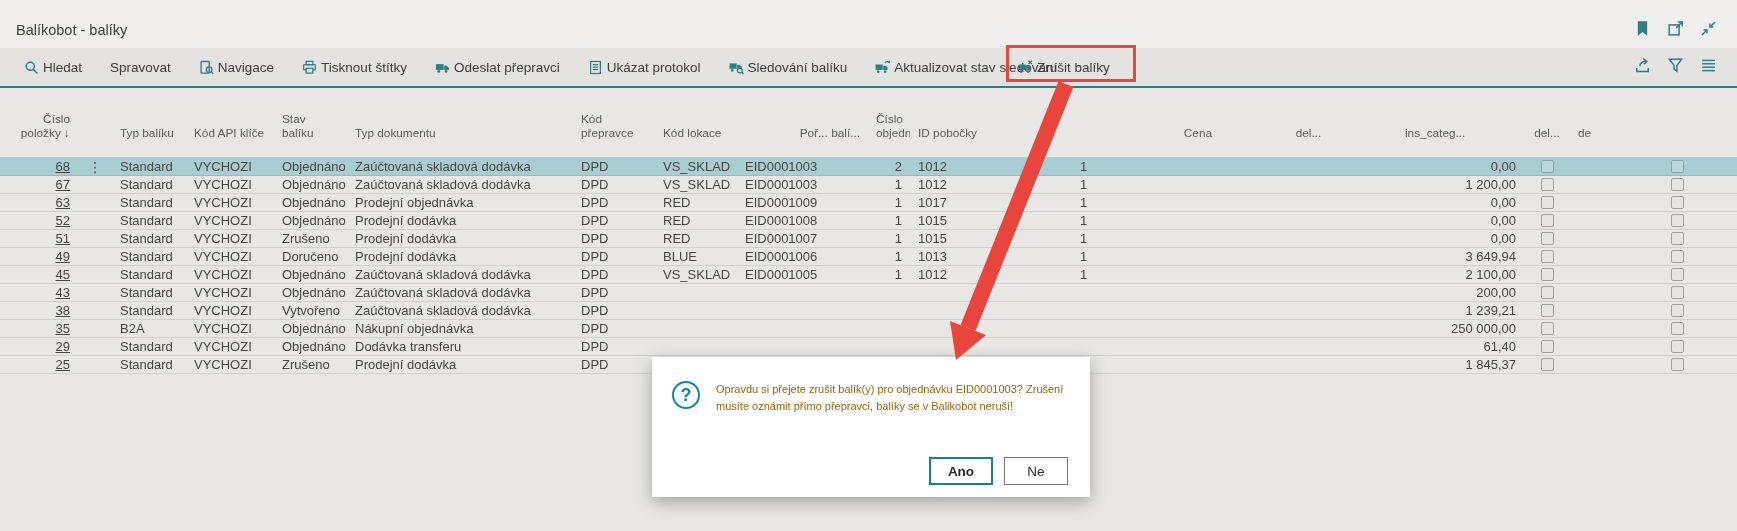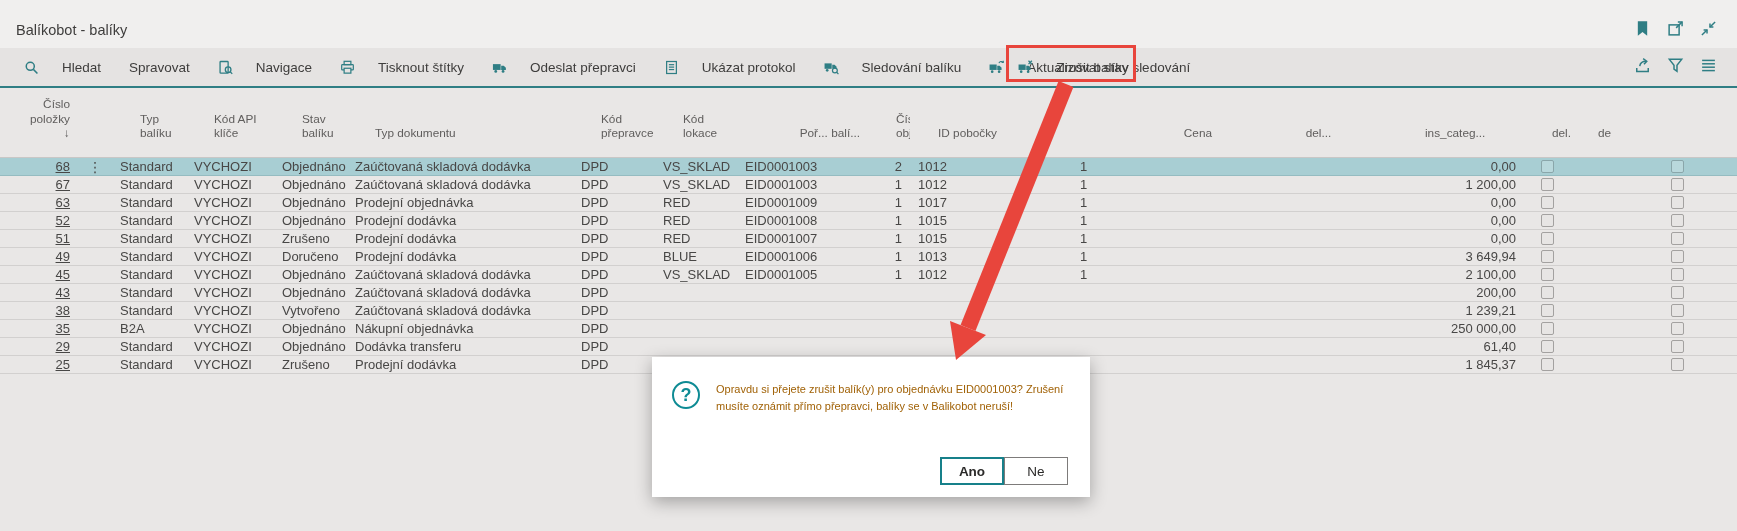--- a/index.html
+++ b/index.html
@@ -17,35 +17,35 @@
   .icon-group{display:flex;gap:16px;align-items:center;color:#2f7e84;}
   .icon{display:inline-flex;align-items:center;justify-content:center;width:17px;height:17px;}
   .icon svg{width:100%;height:100%;}
   
   .toolbar{
     height:40px;background:#e5e3e2;border-bottom:2px solid #2f7e84;
     display:flex;align-items:center;padding:0 20px 0 24px;box-sizing:border-box;
     position:relative;
   }
   .actions{display:flex;gap:28px;align-items:center;}
-  .action{display:flex;gap:23px;align-items:center;font-size:13.5px;color:#3e3d3c;cursor:pointer;white-space:nowrap;}
+  .action{display:flex;gap:4px;align-items:center;font-size:13.5px;color:#3e3d3c;cursor:pointer;white-space:nowrap;}
   .action .icon{width:15px;height:15px;color:#2f7e84;}
   .action.zrusit{position:absolute;left:1018px;top:0;height:38px;}
   .toolbar-right{position:absolute;right:20px;top:0;height:38px;display:flex;gap:16px;align-items:center;color:#2f7e84;}
   
   :root{
     --cols:78px 34px 74px 88px 73px 226px 82px 82px 131px 42px 162px 148px 177px 127px 46px 82px 50px 1fr;
   }
   .grid{position:relative;}
   .grid-header{
     display:grid;grid-template-columns:var(--cols);height:70px;
     align-items:end;font-size:11.8px;color:#5f5d5c;background:#e9e7e6;
     border-bottom:1px solid #c9c7c6;box-sizing:border-box;
   }
-  .hcell{padding:0 8px 16px 8px;line-height:1.25;overflow:hidden;margin-left:20px;}
+  .hcell{padding:0 8px 16px 8px;line-height:1.25;overflow:hidden;}
   .hcell.right{text-align:right;}
   .hcell.center{text-align:center;}
   .row{
     display:grid;grid-template-columns:var(--cols);height:18px;
     align-items:center;font-size:13px;color:#484746;background:#e9e7e6;
     border-bottom:1px solid #d2d0cf;box-sizing:border-box;cursor:pointer;
   }
   .row.selected{background:#a8ced3;border-bottom:1px solid #95bcc1;}
   .cell{padding:0 8px;overflow:hidden;white-space:nowrap;}
   .cell.right{text-align:right;}
@@ -64,21 +64,21 @@
     background:#ffffff;box-shadow:0 5px 16px rgba(0,0,0,0.30);
     z-index:40;box-sizing:border-box;padding:24px 22px 14px 20px;
   }
   .dialog-body{display:flex;gap:16px;}
   .q-icon{
     flex:0 0 28px;width:28px;height:28px;border:2px solid #0e8b94;border-radius:50%;
     color:#0e8b94;font-size:18px;font-weight:bold;display:flex;align-items:center;
     justify-content:center;box-sizing:border-box;
   }
   .dialog-text{font-size:11px;color:#a16207;line-height:1.55;width:352px;}
-  .dialog-buttons{position:absolute;right:22px;bottom:12px;display:flex;}
+  .dialog-buttons{position:absolute;right:22px;bottom:12px;display:flex;gap:11px;}
   .btn{
     height:28px;min-width:64px;background:#fff;font-size:13.5px;color:#2b2a29;
     display:flex;align-items:center;justify-content:center;padding:0 14px;
     box-sizing:border-box;cursor:pointer;
   }
   .btn.primary{border:2px solid #17808a;font-weight:bold;}
   .btn.secondary{border:1px solid #7d7b7a;}
   
   .annot-rect{
     position:absolute;left:1006px;top:45px;width:130px;height:37px;

